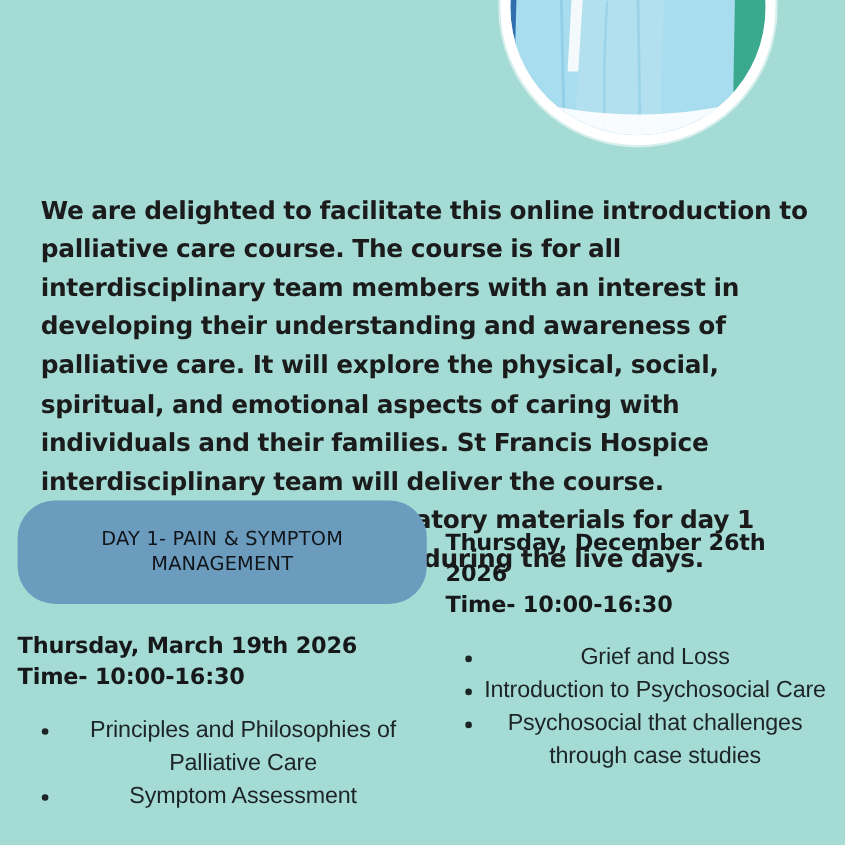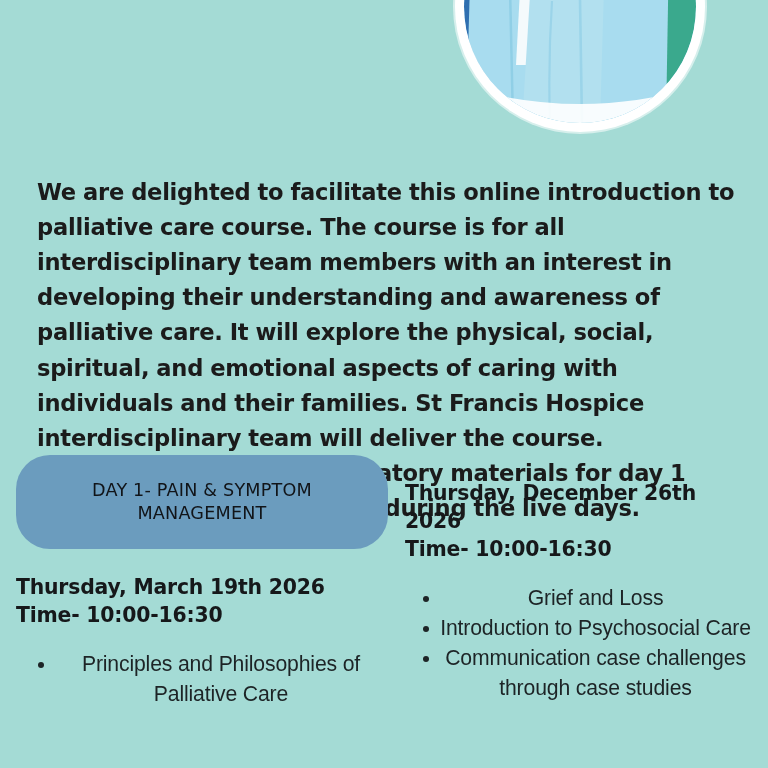--- a/index.html
+++ b/index.html
@@ -234,31 +234,32 @@
     <div class="col col-left">
       <div class="day-pill">DAY 1- PAIN &amp; SYMPTOM MANAGEMENT</div>
 
       <div class="day-date">
         <span class="d-line">Thursday, March 19th 2026</span>
         <span class="d-line">Time- 10:00-16:30</span>
       </div>
 
       <ul class="topic-list">
         <li>Principles and Philosophies of Palliative Care</li>
+        <li>Symptom Assessment</li>
       </ul>
     </div>
 
     <div class="col col-right">
 
       <div class="day-date">
         <span class="d-line">Thursday, December 26th 2026</span>
         <span class="d-line">Time- 10:00-16:30</span>
       </div>
 
       <ul class="topic-list">
         <li>Grief and Loss</li>
         <li>Introduction to Psychosocial Care</li>
-        <li>Communication case challenges through case studies</li>
+        <li>Psychosocial that challenges through case studies</li>
       </ul>
     </div>
 
   </div>
 </div>
 
 </body></html>

